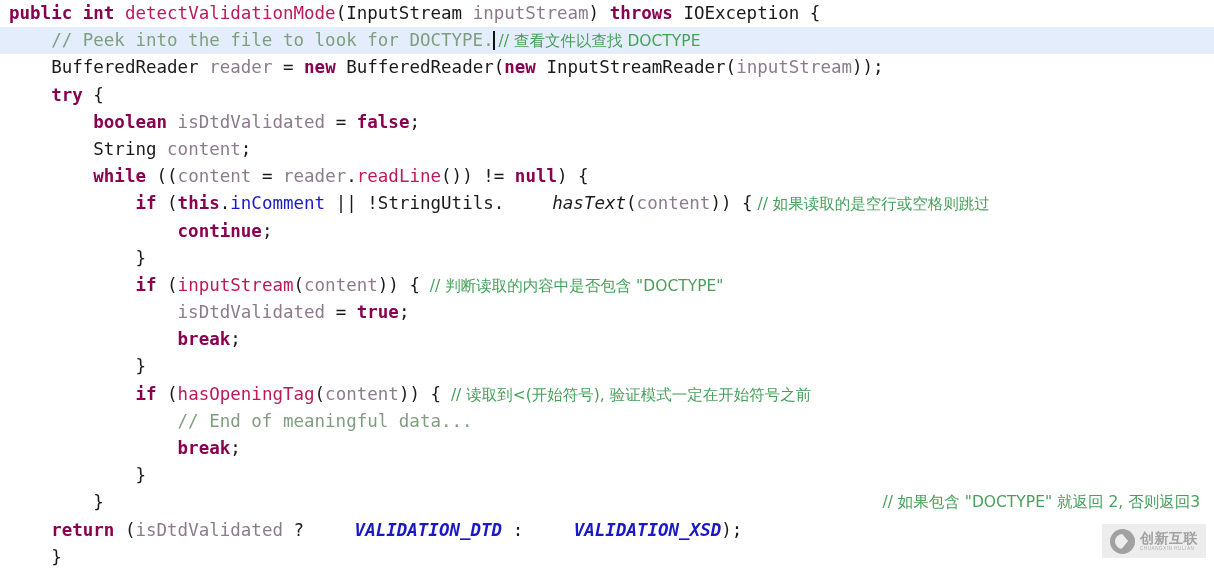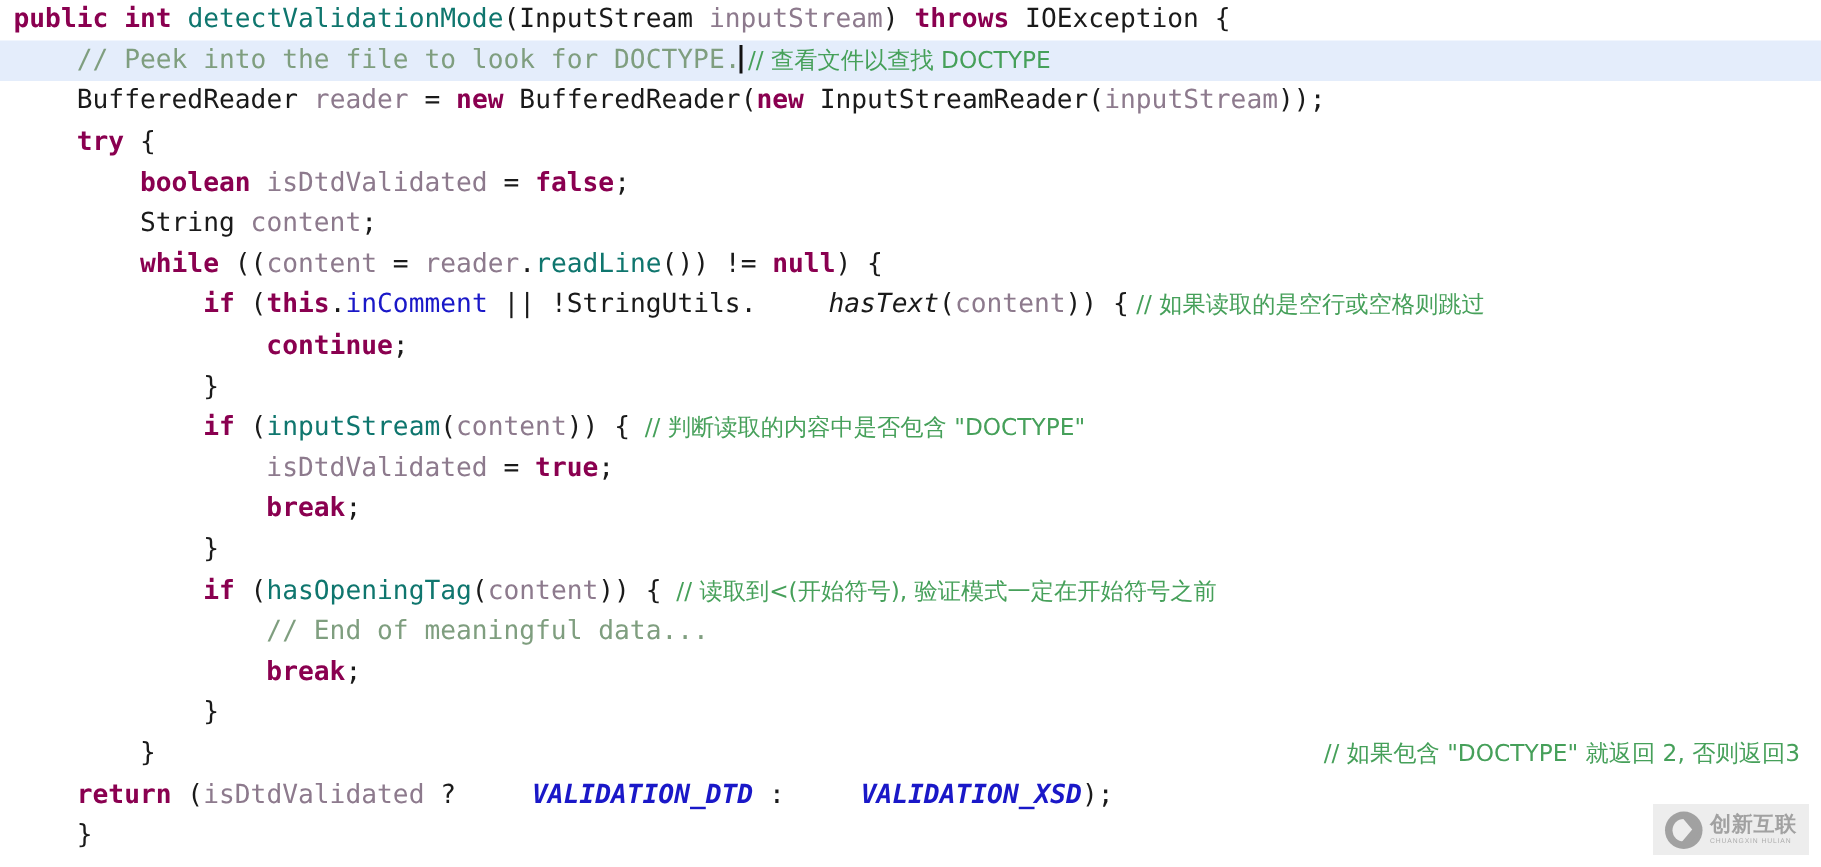--- a/index.html
+++ b/index.html
@@ -34,42 +34,42 @@
   }
   .line.current {
     background: #e4edfb;
   }
   
   .kw      { color: #8a0050; font-weight: bold; }
   .plain   { color: #1a1a1a; }
   .type    { color: #1a1a1a; }
   .var     { color: #8d7a8d; }
   .field   { color: #1a18c8; }
-  .method  { color: #0f766e; text-align: center; }
+  .method  { color: #be185d; text-align: center; }
   .statmeth{ color: #1a1a1a; font-style: italic; margin-left: 48px; }
   .const   { color: #1a18c8; font-weight: bold; font-style: italic; margin-left: 40px; }
   .cmt     { color: #7f9e7f; }
   .cmt-cn  { color: #46a05a; font-family: "DejaVu Sans", sans-serif; font-size: 15.5px; }
   .punct   { color: #1a1a1a; }
   .op      { color: #1a1a1a; }
 
   .caret {
     display: inline-block;
     width: 0;
     border-left: 2px solid #111111;
     height: 19px;
     vertical-align: -4px;
     margin: 0 -1px;
   }
 
   
   .watermark {
     position: absolute;
     right: 8px;
-    bottom: 8px;
+    bottom: 20px;
     width: 104px;
     height: 34px;
     background: #ececec;
     display: flex;
     align-items: center;
     justify-content: center;
     gap: 5px;
     opacity: 0.92;
   }
   .wm-logo {

